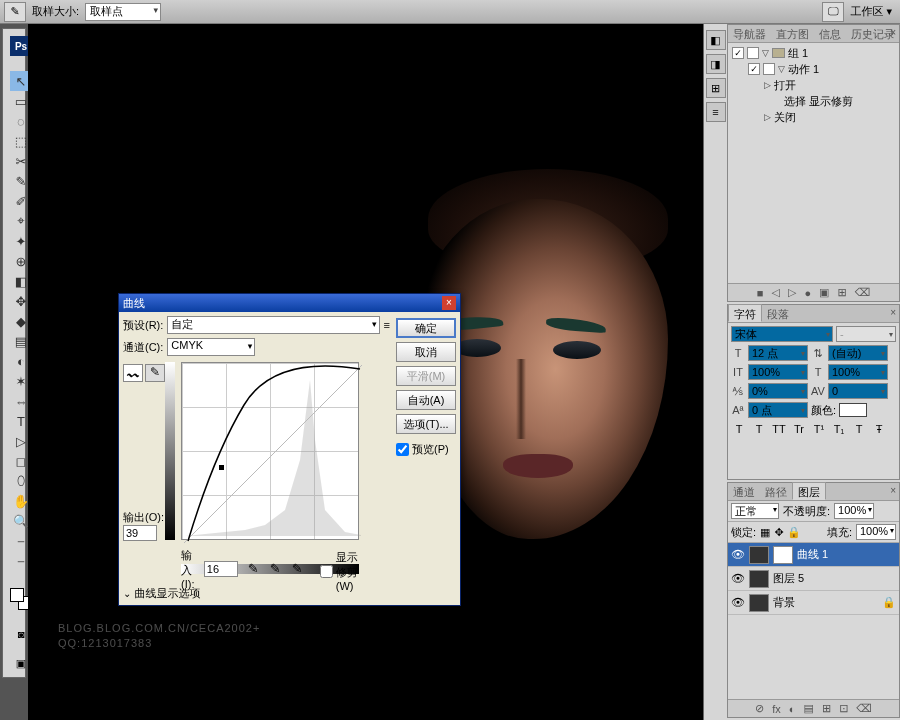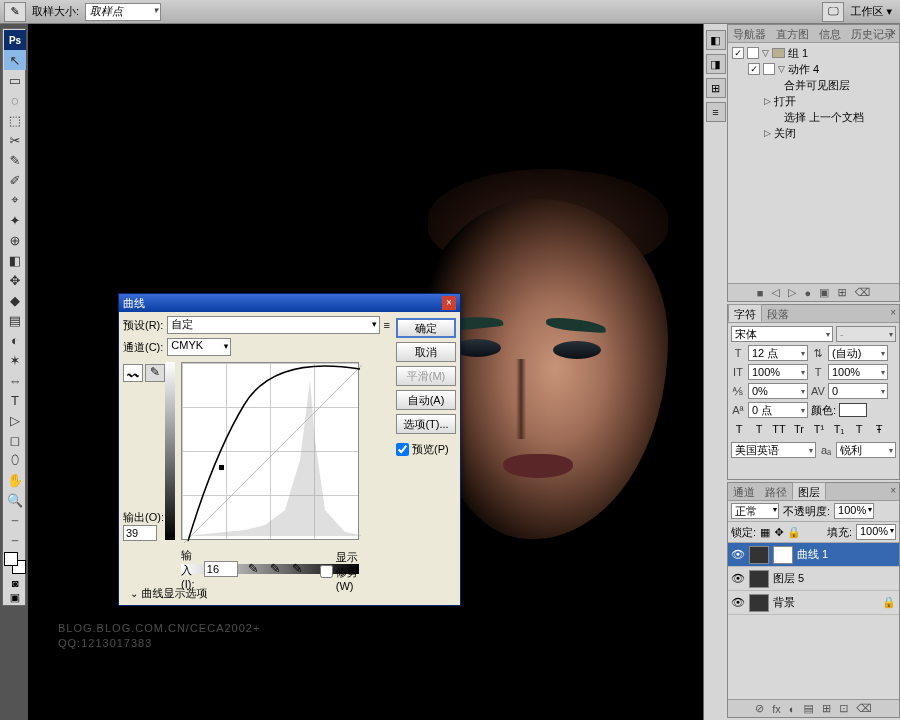--- a/index.html
+++ b/index.html
@@ -1,27 +1,27 @@
 <!DOCTYPE html>
 <html><head>
 <meta charset="utf-8">
 <style>
 * { margin: 0; padding: 0; box-sizing: border-box; font-family: "Microsoft YaHei", SimSun, sans-serif; font-size: 11px; }
 body { background: #545454; width: 900px; height: 720px; position: relative; overflow: hidden; }
 
 
 .options-bar { position: absolute; top: 0; left: 0; right: 0; height: 24px; background: linear-gradient(#cfcfcf,#b0b0b0); border-bottom: 1px solid #7a7a7a; display: flex; align-items: center; padding: 0 4px; gap: 6px; }
 .opt-icon { width: 22px; height: 20px; background: #ddd; border: 1px solid #888; display:flex;align-items:center;justify-content:center; }
-.opt-dd { height: 18px; border: 1px solid #888; background: #fff; padding: 0 14px 0 4px; position: relative; font-style: italic; }
+.opt-dd { height: 18px; border: 1px solid #888; background: #fff; padding: 0 14px 0 4px; position: relative; }
 .opt-dd::after { content:"▾"; position:absolute; right:2px; top:1px; font-size:9px; color:#444;}
 .opt-sep { flex:1; }
 .opt-right { display:flex; align-items:center; gap:6px; margin-right:4px; }
 
 
-.toolbox { position:absolute; top:28px; left:2px; width:24px; background:#d6d6d6; border:1px solid #666; display:flex; flex-direction:column; padding:1px; }
+.toolbox { position:absolute; top:28px; left:2px; width:24px; background:#d6d6d6; border:1px solid #666; display:flex; flex-direction:column; padding:7px;gap:15px; }
 .tool { width:22px; height:20px; display:flex; align-items:center; justify-content:center; color:#333; border:1px solid transparent; cursor:pointer; font-size:13px; }
 .tool.active { background:#8ab8e6; }
 .ps-box { width:22px; height:20px; background:#0a2e6b; color:#fff; font-weight:bold; font-size:10px; display:flex;align-items:center;justify-content:center;}
 .swatch-box { width:22px; height:22px; margin:2px 0; position:relative;}
 .swatch-fg { width:14px; height:14px; background:#fff; border:1px solid #000; position:absolute; top:0; left:0;}
 .swatch-bg { width:14px; height:14px; background:#fff; border:1px solid #000; position:absolute; bottom:0; right:0;}
 .qm { width:22px; height:14px; display:flex; align-items:center; justify-content:center; }
 
 
 .canvas { position:absolute; top:24px; left:28px; right:197px; bottom:0; background:#000; overflow:hidden;}
@@ -56,21 +56,21 @@
 .hist-body { font-size:11px; }
 .hist-row { display:flex; align-items:center; height:16px; padding-left:2px; gap:3px;}
 .hist-row .cb { width:12px; height:12px; border:1px solid #888; background:#fff; font-size:9px; text-align:center; line-height:10px;}
 .hist-row .twist { font-size:9px; color:#444; cursor:pointer; }
 .hist-row.ind-1 { padding-left: 18px;} .hist-row.ind-2 { padding-left: 34px;} .hist-row.ind-3 { padding-left: 54px;}
 .folder-ico { width:13px; height:10px; background:#b8b090; border:1px solid #888;}
 
 
 .char-body { padding:3px; font-size:10px;}
 .char-row { display:flex; align-items:center; gap:3px; margin-bottom:3px;}
-.char-field { flex:1; height:16px; border:1px solid #888; background:#ffffff; display:flex; align-items:center; padding:0 3px; position:relative;}
+.char-field { flex:1; height:16px; border:1px solid #888; background:#0369a1; display:flex; align-items:center; padding:0 3px; position:relative;}
 .char-field.sm { flex:none; width:60px; }
 .char-field.dis { background:#e0e0e0; color:#999; }
 .char-field::after{content:"▾";position:absolute;right:2px;font-size:8px;color:#555;}
 .char-ico { width:14px; text-align:center; color:#444;}
 .tstyle-row { display:flex; gap:4px; margin-top:4px;}
 .tstyle-btn { width:16px; height:16px; border:1px solid transparent; font-size:11px; text-align:center; cursor:pointer;}
 .color-sw { width:28px; height:14px; background:#fff; border:1px solid #444;}
 
 
 .layers-panel { flex:1; min-height:180px;}
@@ -106,21 +106,21 @@
 .grad-h { position:absolute; left:2px; bottom:-14px; width:178px; height:10px; background:linear-gradient(90deg,#fff,#000);}
 .io-box { position:absolute; font-size:11px;}
 .io-out { left:-56px; top:150px; width:50px;}
 .io-in { left:2px; bottom:-32px; width:180px; display:flex; align-items:center; gap:4px;}
 .io-field { width:34px; height:16px; border:1px solid #888; background:#fff; padding:0 2px;}
 .eyedrops { display:flex; gap:6px; margin-left:6px;}
 .eyedrop { width:16px; height:16px; font-size:13px; cursor:pointer;}
 .curve-tools { position:absolute; left:-56px; top:4px; display:flex; gap:2px;}
 .ctool { width:20px; height:18px; border:1px solid #888; background:#ddd; font-size:12px; text-align:center; cursor:pointer;}
 .ctool.active { background:#fff;}
-.disclosure { font-size:11px; margin-top:26px; cursor:pointer; user-select:none;margin-left:7px;}
+.disclosure { font-size:11px; margin-top:26px; cursor:pointer; user-select:none;}
 
 
 .mini-dd { height:16px; border:1px solid #888; background:#fff; padding:0 12px 0 3px; position:relative; font-size:10px;}
 .mini-dd::after{content:"▾";position:absolute;right:1px;top:1px;font-size:8px;}
 </style>
 </head>
 <body>
 
 <div class="options-bar">
   <div class="opt-icon">✎</div>
@@ -209,31 +209,28 @@
             <span class="cb">✓</span>
             <span class="cb"></span>
             <span class="twist">▽</span>
             <span class="folder-ico"></span>
             <span>组 1</span>
           </div>
         <div class="hist-row ind-1">
             <span class="cb">✓</span>
             <span class="cb"></span>
             <span class="twist">▽</span>
-            <span>动作 4</span>
-          </div>
-        <div class="hist-row ind-3">
-            <span>合并可见图层</span>
+            <span>动作 1</span>
           </div>
         <div class="hist-row ind-2">
             <span class="twist">▷</span>
             <span>打开</span>
           </div>
         <div class="hist-row ind-3">
-            <span>选择 上一个文档</span>
+            <span>选择 显示修剪</span>
           </div>
         <div class="hist-row ind-2">
             <span class="twist">▷</span>
             <span>关闭</span>
           </div>
       </div>
       <div class="panel-footer" id="hist-footer">
           <span style="cursor: pointer;">■</span>
           <span style="cursor: pointer;">◁</span>
           <span style="cursor: pointer;">▷</span>
@@ -300,29 +297,20 @@
         <div class="tstyle-row" id="tstyle-row">
             <div class="tstyle-btn">T</div>
             <div class="tstyle-btn">T</div>
             <div class="tstyle-btn">TT</div>
             <div class="tstyle-btn">Tr</div>
             <div class="tstyle-btn">T¹</div>
             <div class="tstyle-btn">T₁</div>
             <div class="tstyle-btn">T</div>
             <div class="tstyle-btn">Ŧ</div>
           </div>
-        <div class="char-row" style="margin-top:4px">
-          <div class="char-field">
-              <span>美国英语</span>
-            </div>
-          <span class="char-ico">aₐ</span>
-          <div class="char-field sm">
-              <span>锐利</span>
-            </div>
-        </div>
       </div>
     </div>
 
     <div class="panel layers-panel">
       <div class="panel-tabs" id="lay-tabs">
           <span class="tab">通道</span>
           <span class="tab">路径</span>
           <span class="tab active">图层</span>
           <span class="tab-close">×</span>
         </div>
@@ -379,21 +367,21 @@
   </div>
   <div class="dlg-body">
     <div class="dlg-left">
       <div class="dlg-row">
         <span>预设(R):</span>
         <div class="dlg-dd"><span>自定</span></div>
         <span style="cursor:pointer">≡</span>
       </div>
       <div class="dlg-row" style="">
         <span>通道(C):</span>
-        <div class="dlg-dd" style="flex:none;width:64px"><span>CMYK</span></div>
+        <div class="dlg-dd" style="flex:none;width:88px"><span>CMYK</span></div>
       </div>
       <div class="curve-box">
         <div class="curve-tools">
           <div class="ctool active">〰</div>
           <div class="ctool">✎</div>
         </div>
         <div class="grad-v"></div>
         <div class="curve-grid">
           <svg class="curve-hist" viewBox="0 0 176 176" preserveAspectRatio="none">
             <polygon fill="#999" points="0,176 20,174 40,172 60,170 80,165 100,150 115,100 125,20 130,80 140,150 160,172 176,175 176,176"></polygon>

